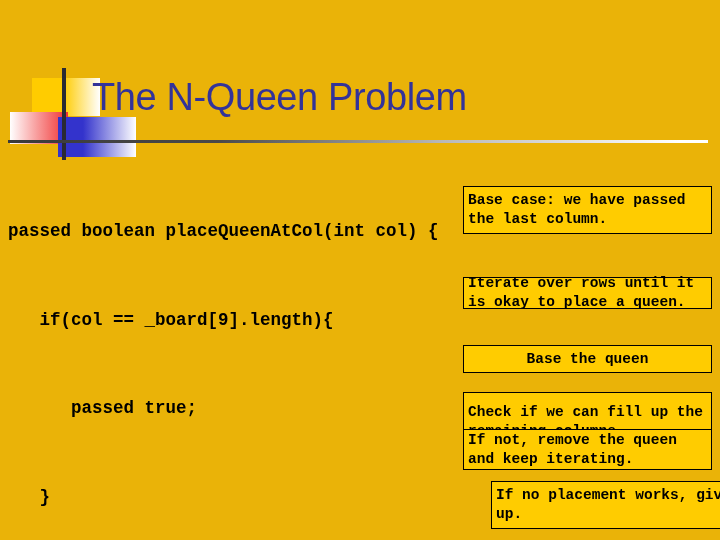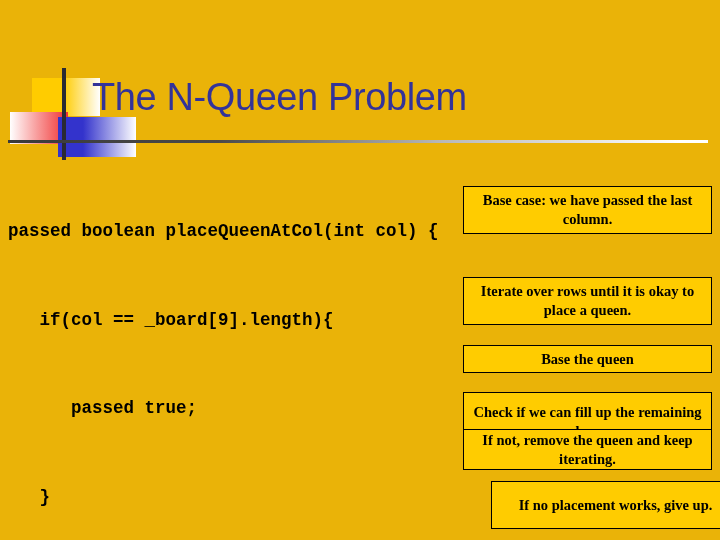--- a/index.html
+++ b/index.html
@@ -95,34 +95,34 @@
 
   
   .callout {
     position: absolute;
     left: 463px;
     width: 249px;
     box-sizing: border-box;
     background: #FFCC00;
     border: 1.5px solid #000000;
     color: #000000;
-    font-family: Liberation Serif, serif;
+    font-family: Liberation Mono, monospace;
     font-weight: bold;
     font-size: 14.5px;
     line-height: 19px;
-    text-align: center;
+    text-align: left;
     display: flex;
     align-items: center;
     justify-content: center;
     padding: 12px 4px;
   }
   .callout span { display: block; }
 
   #callout-0 { top: 186px; height: 48px; }
-  #callout-1 { top: 277px; height: 48px; }
+  #callout-1 { top: 277px; height: 32px; }
   #callout-2 { top: 345px; height: 28px; }
   #callout-3 { top: 392px; height: 60px; }
   #callout-4 { top: 429px; height: 41px; }
   #callout-5 { top: 481px; height: 48px; margin-left: 28px; }
 </style>
 </head>
 <body>
 
 <div id="slide">
 

